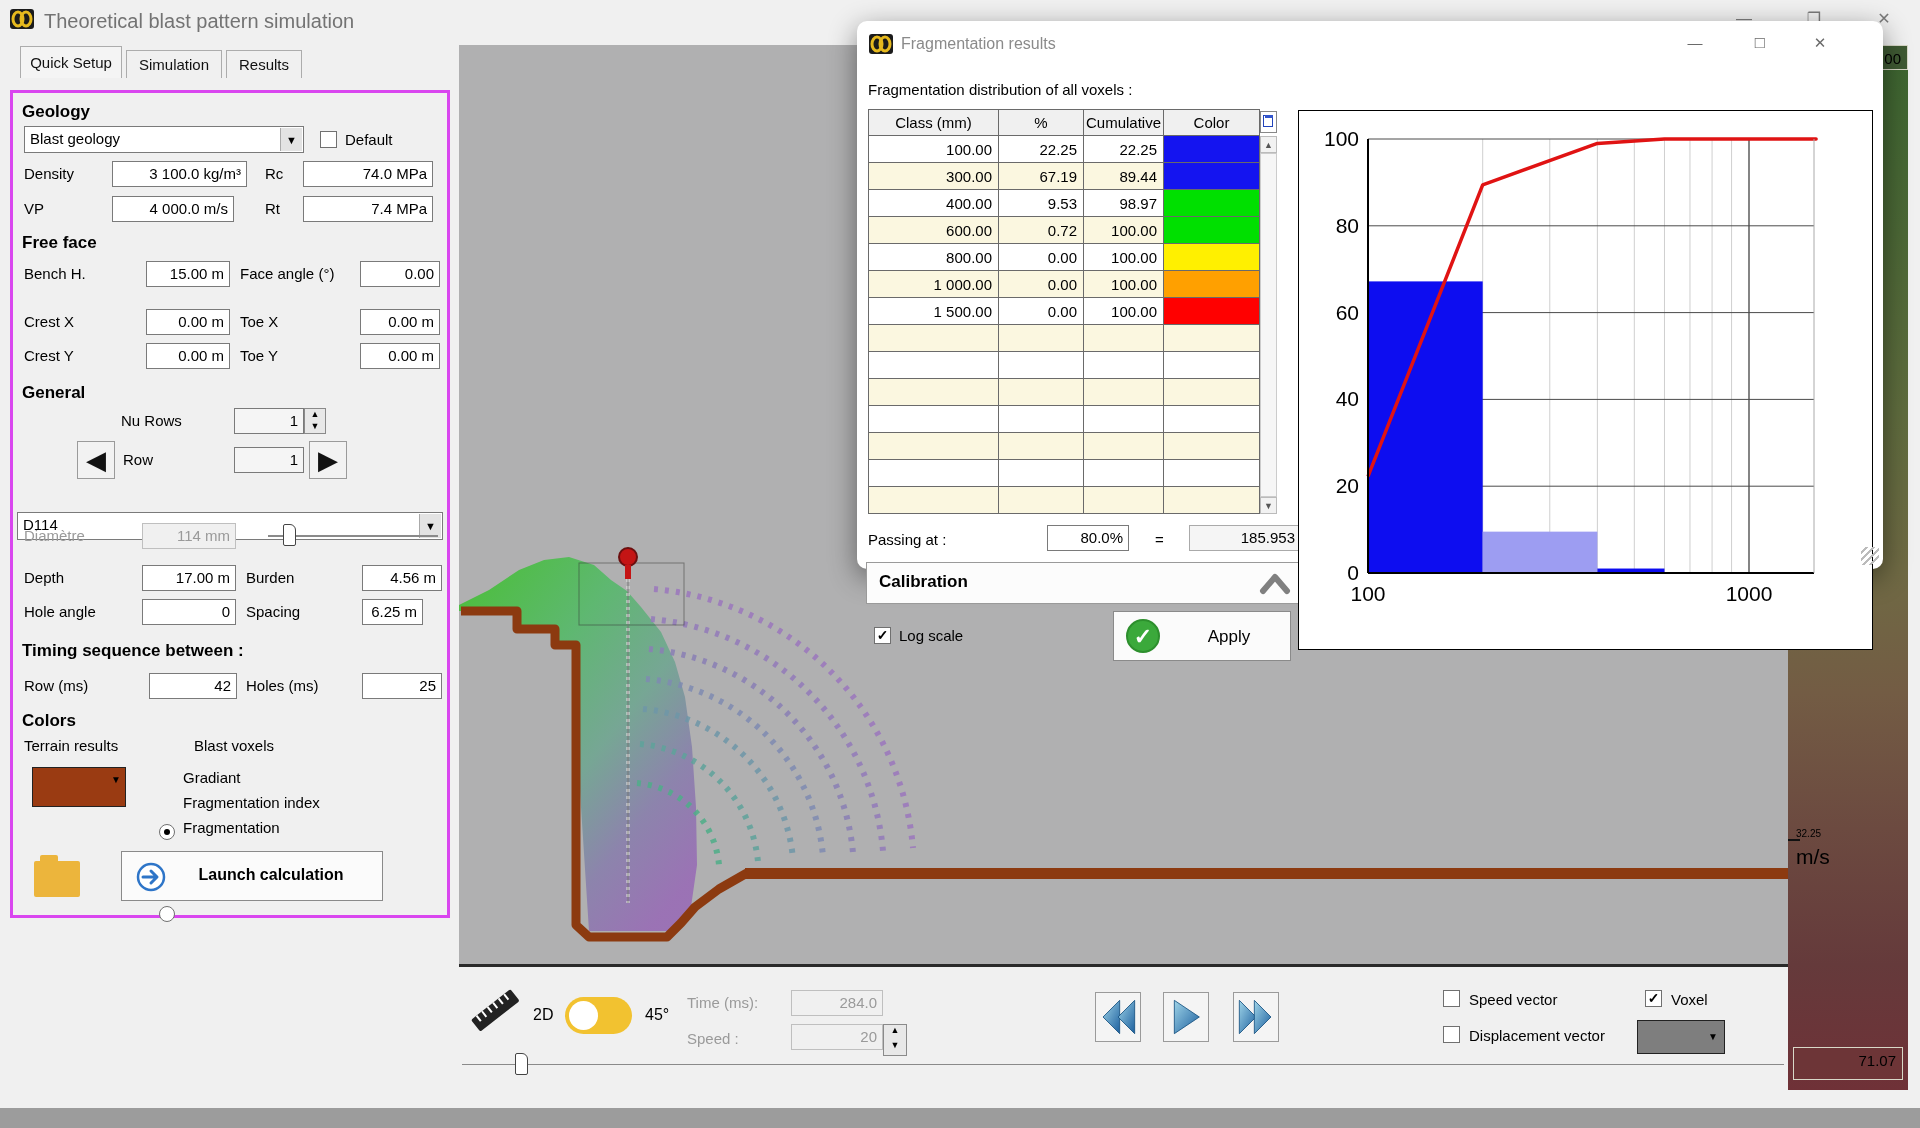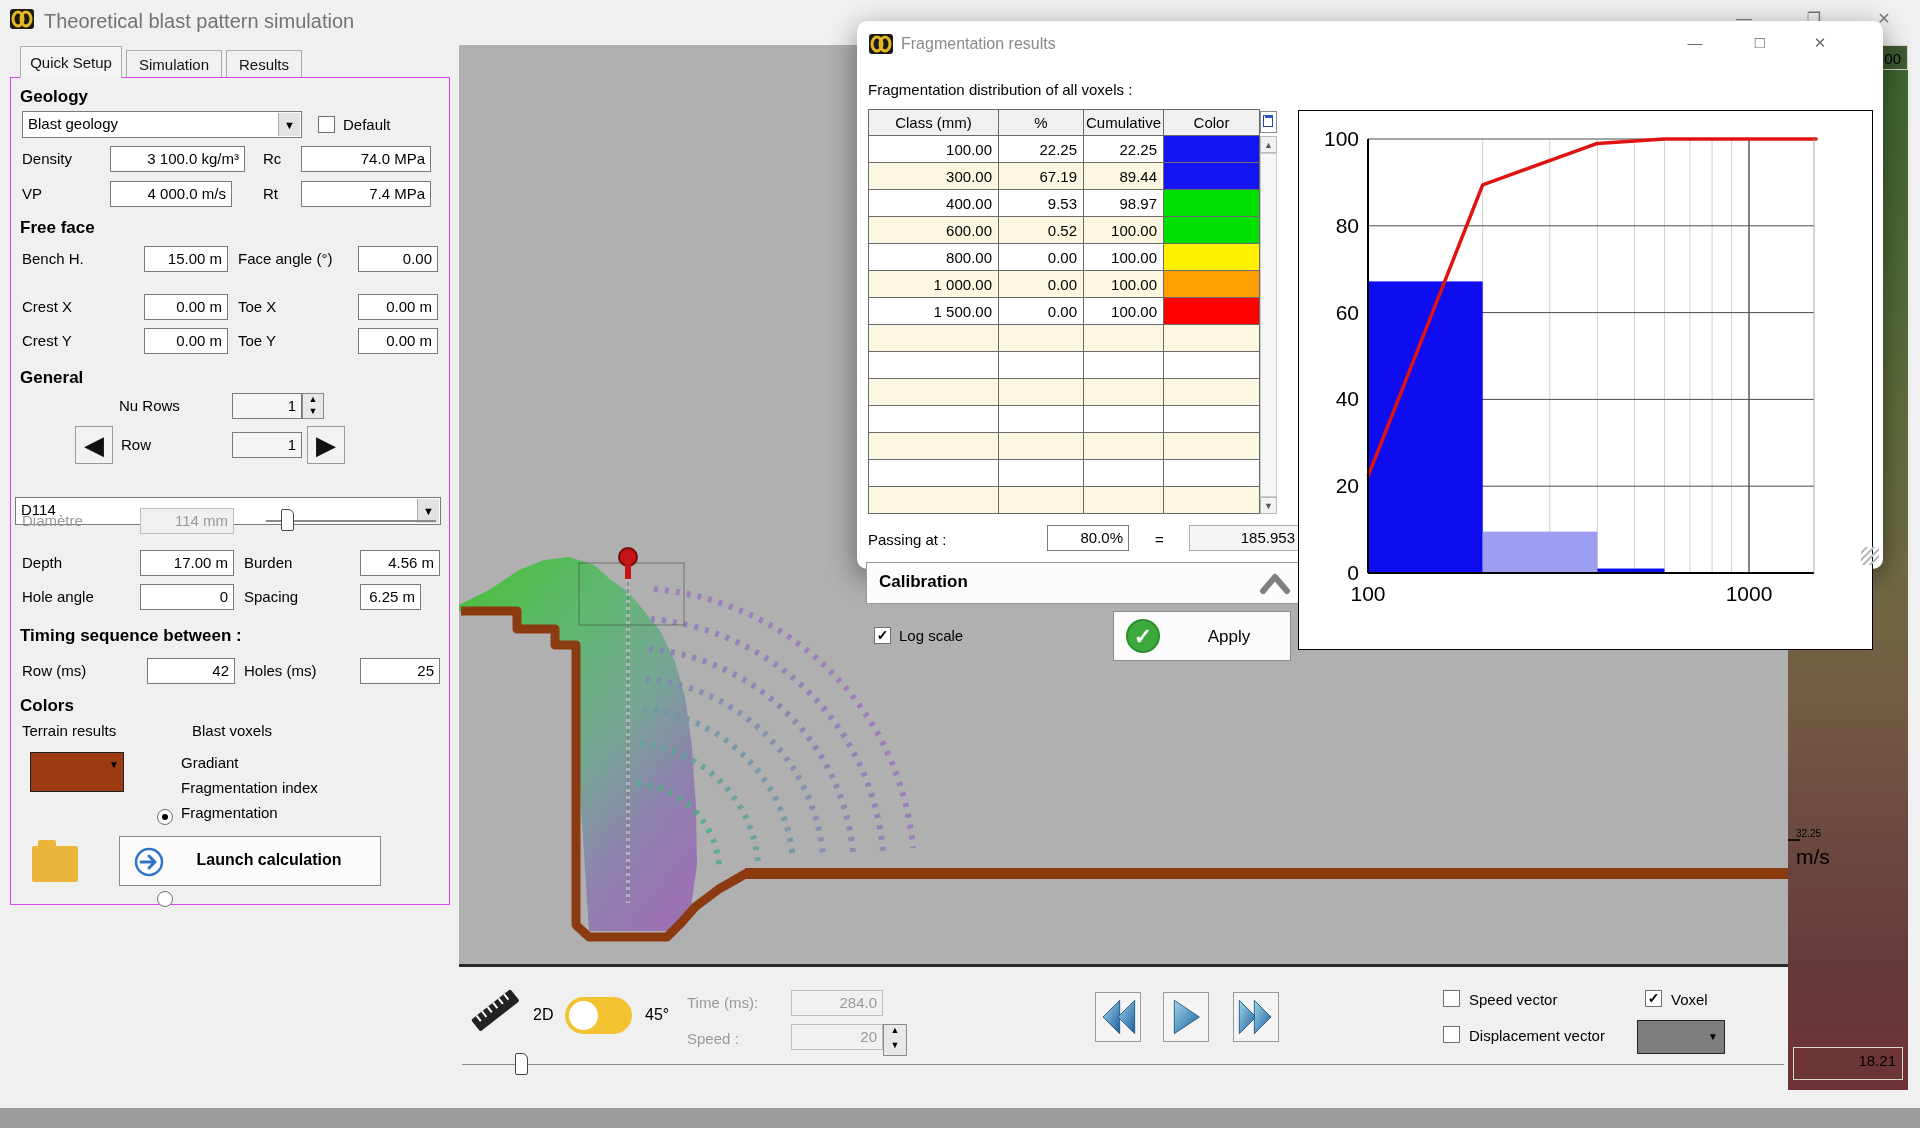--- a/index.html
+++ b/index.html
@@ -11,21 +11,21 @@
   #titlebar { left:0; top:0; width:1920px; height:40px; background:#F0F0F0; }
   .win-title { color:#737373; font-size:20px; }
   .win-ctrl { color:#7a7a7a; font-size:16px; width:44px; height:26px; text-align:center; line-height:26px; }
 
   .logo { width:24px; height:24px; }
 
   
   .tab { border:1px solid #ACACAC; border-bottom:none; background:#F0F0F0; font-size:15px;
          text-align:center; color:#111; }
   .tab.active { background:#F4F4F4; z-index:3; }
-  #tab-page { left:10px; top:77px; width:440px; height:828px; border:1px solid #d946ef;
+  #tab-page { left:10px; top:90px; width:440px; height:828px; border:3px solid #d946ef;
               background:#F0F0F0; z-index:2; }
   .sec-h { font-weight:bold; font-size:17px; color:#000; }
   .lbl { font-size:15px; color:#000; white-space:nowrap; }
   .lbl.dis { color:#9a9a9a; }
   .field { background:#fff; border:1px solid #7a7a7a; font-size:15px; color:#000;
            text-align:right; padding:3px 5px 0 2px; height:26px; white-space:nowrap; }
   .field.dis { background:#F0F0F0; color:#9a9a9a; border-color:#bfbfbf; }
   .combo { background:#fff; border:1px solid #7a7a7a; font-size:15px; padding:3px 0 0 5px; position:relative; }
   .combo .arrow-btn { position:absolute; right:1px; top:1px; bottom:1px; width:22px; background:#E3E3E3;
            border-left:1px solid #aaa; text-align:center; font-size:11px; line-height:24px; color:#000; }
@@ -243,21 +243,21 @@
     <circle cx="169" cy="512" r="9" fill="#C41414" stroke="#6B0F0F" stroke-width="2"></circle>
     <rect x="166" y="520" width="6" height="14" fill="#C41414"></rect>
   </svg>
 </div>
 
 <div id="colorbar" class="abs">
   <div class="abs cb-box" style="left:57px;top:0;width:63px;height:25px;background:#3F5A33">0.00</div>
   <div class="abs" style="left:0;top:794px;width:12px;height:2px;background:#111"></div>
   <div class="abs" style="left:8px;top:783px;font-size:10px;color:#000">32.25</div>
   <div class="abs" style="left:8px;top:800px;font-size:21px;color:#000">m/s</div>
-  <div class="abs cb-box" style="left:5px;top:1002px;width:110px;height:33px;background:rgba(110,55,55,.6)">18.21</div>
+  <div class="abs cb-box" style="left:5px;top:1002px;width:110px;height:33px;background:rgba(110,55,55,.6)">71.07</div>
 </div>
 
 <div id="bottombar" class="abs">
   <svg class="abs" style="left:8px;top:12px" width="56" height="56" viewBox="0 0 56 56">
     <g transform="rotate(-38 28 28)">
       <rect x="3" y="21" width="50" height="15" rx="2" fill="#222"></rect>
       <g stroke="#fff" stroke-width="2">
         <line x1="10" y1="21" x2="10" y2="28"></line>
           <line x1="17" y1="21" x2="17" y2="28"></line>
         <line x1="24" y1="21" x2="24" y2="28"></line>
@@ -358,21 +358,21 @@
           <td class="colorcell" style="background: rgb(20, 20, 240);"></td>
         </tr>
         <tr>
           <td>400.00</td>
           <td>9.53</td>
           <td>98.97</td>
           <td class="colorcell" style="background: rgb(0, 224, 0);"></td>
         </tr>
         <tr class="alt">
           <td>600.00</td>
-          <td>0.52</td>
+          <td>0.72</td>
           <td>100.00</td>
           <td class="colorcell" style="background: rgb(0, 224, 0);"></td>
         </tr>
         <tr>
           <td>800.00</td>
           <td>0.00</td>
           <td>100.00</td>
           <td class="colorcell" style="background: rgb(255, 240, 0);"></td>
         </tr>
         <tr class="alt">

